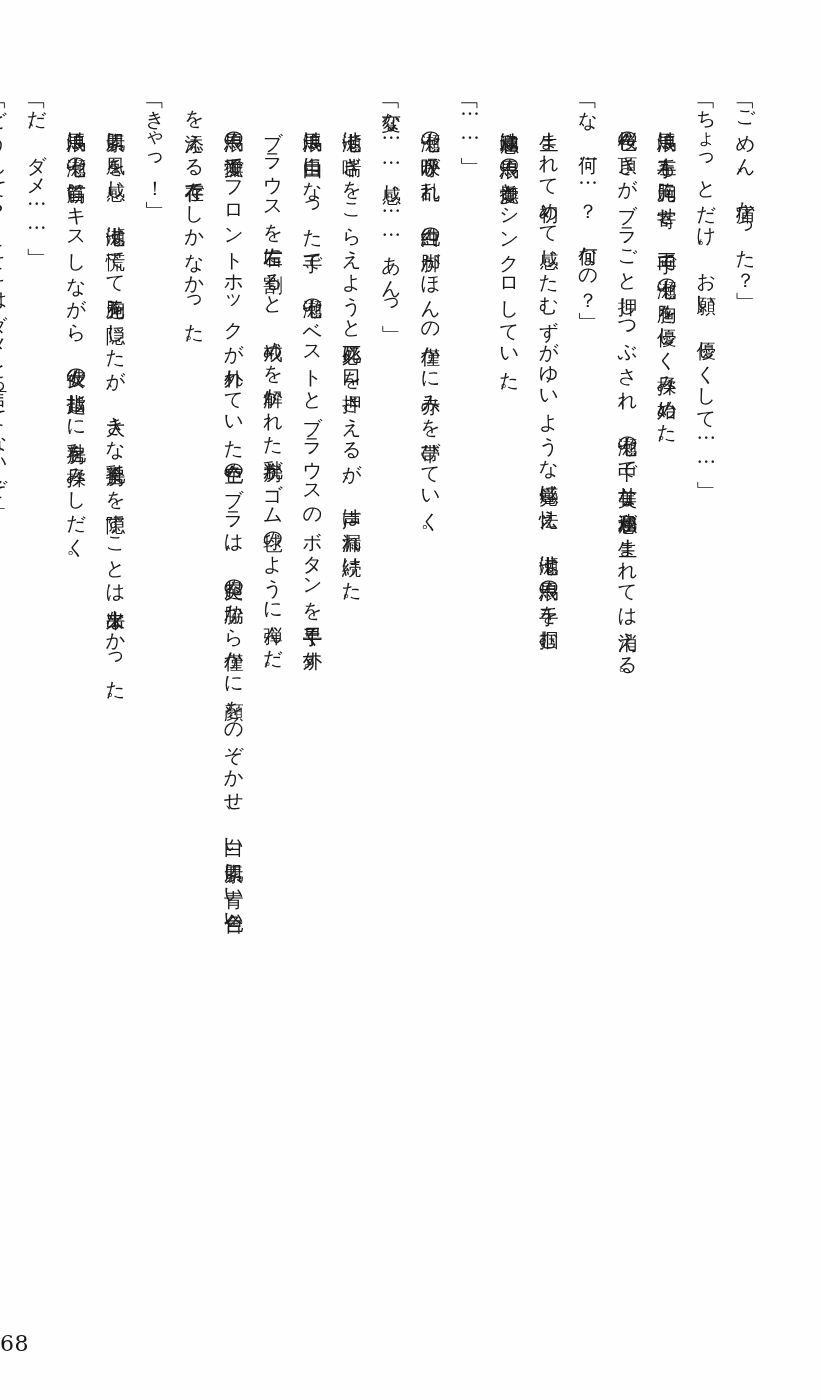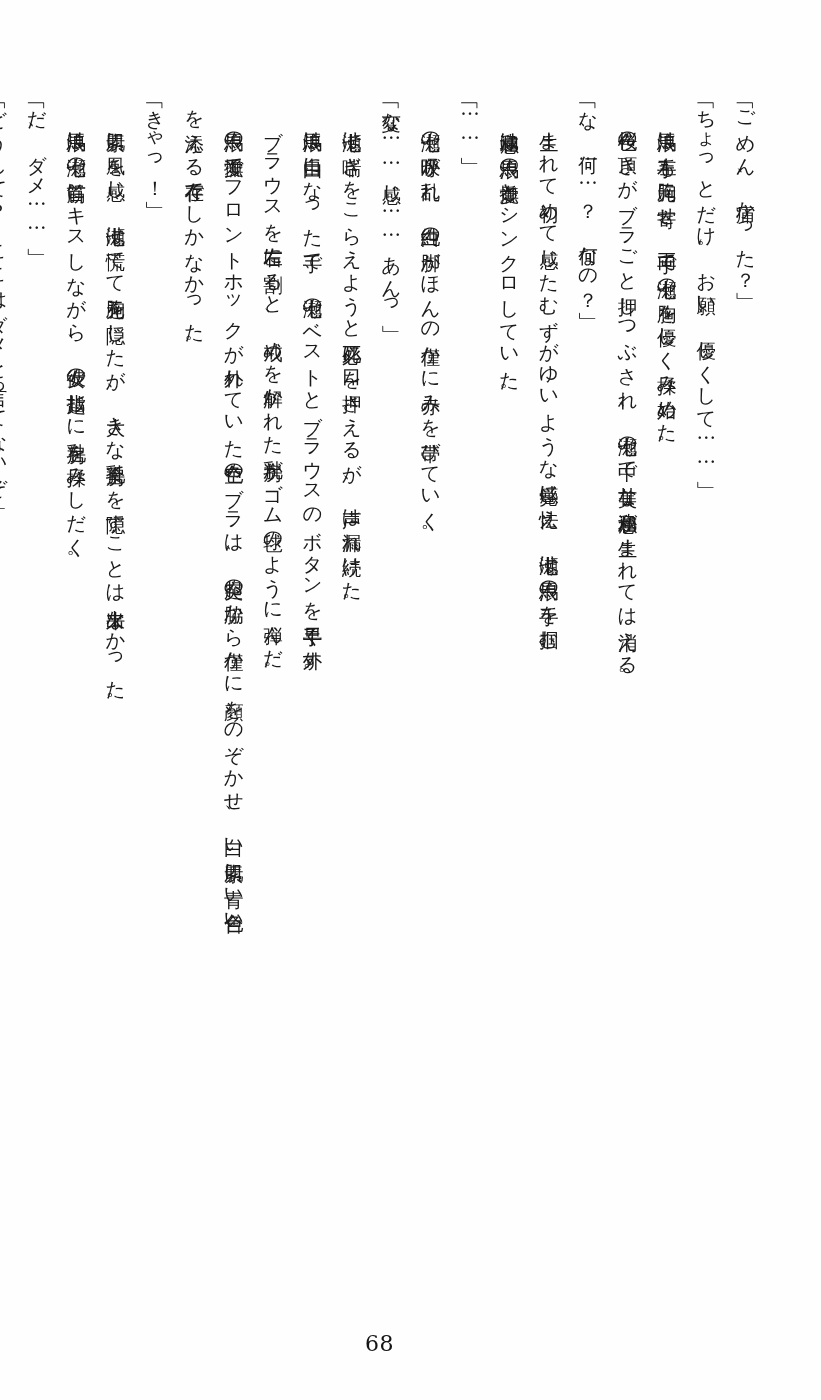--- a/index.html
+++ b/index.html
@@ -42,21 +42,21 @@
     margin: 0;
     padding: 0;
     text-indent: 0;
   }
 
   #page-number {
     position: absolute;
     bottom: 44px;
     left: 0;
     right: 62px;
-    text-align: center;
+    text-align: left;
     font-family: "DejaVu Serif", "Liberation Serif", serif;
     font-size: 22px;
     color: #141414;
     letter-spacing: 0.02em;
   }
 </style>
 </head>
 <body>
 
 <div id="page">

